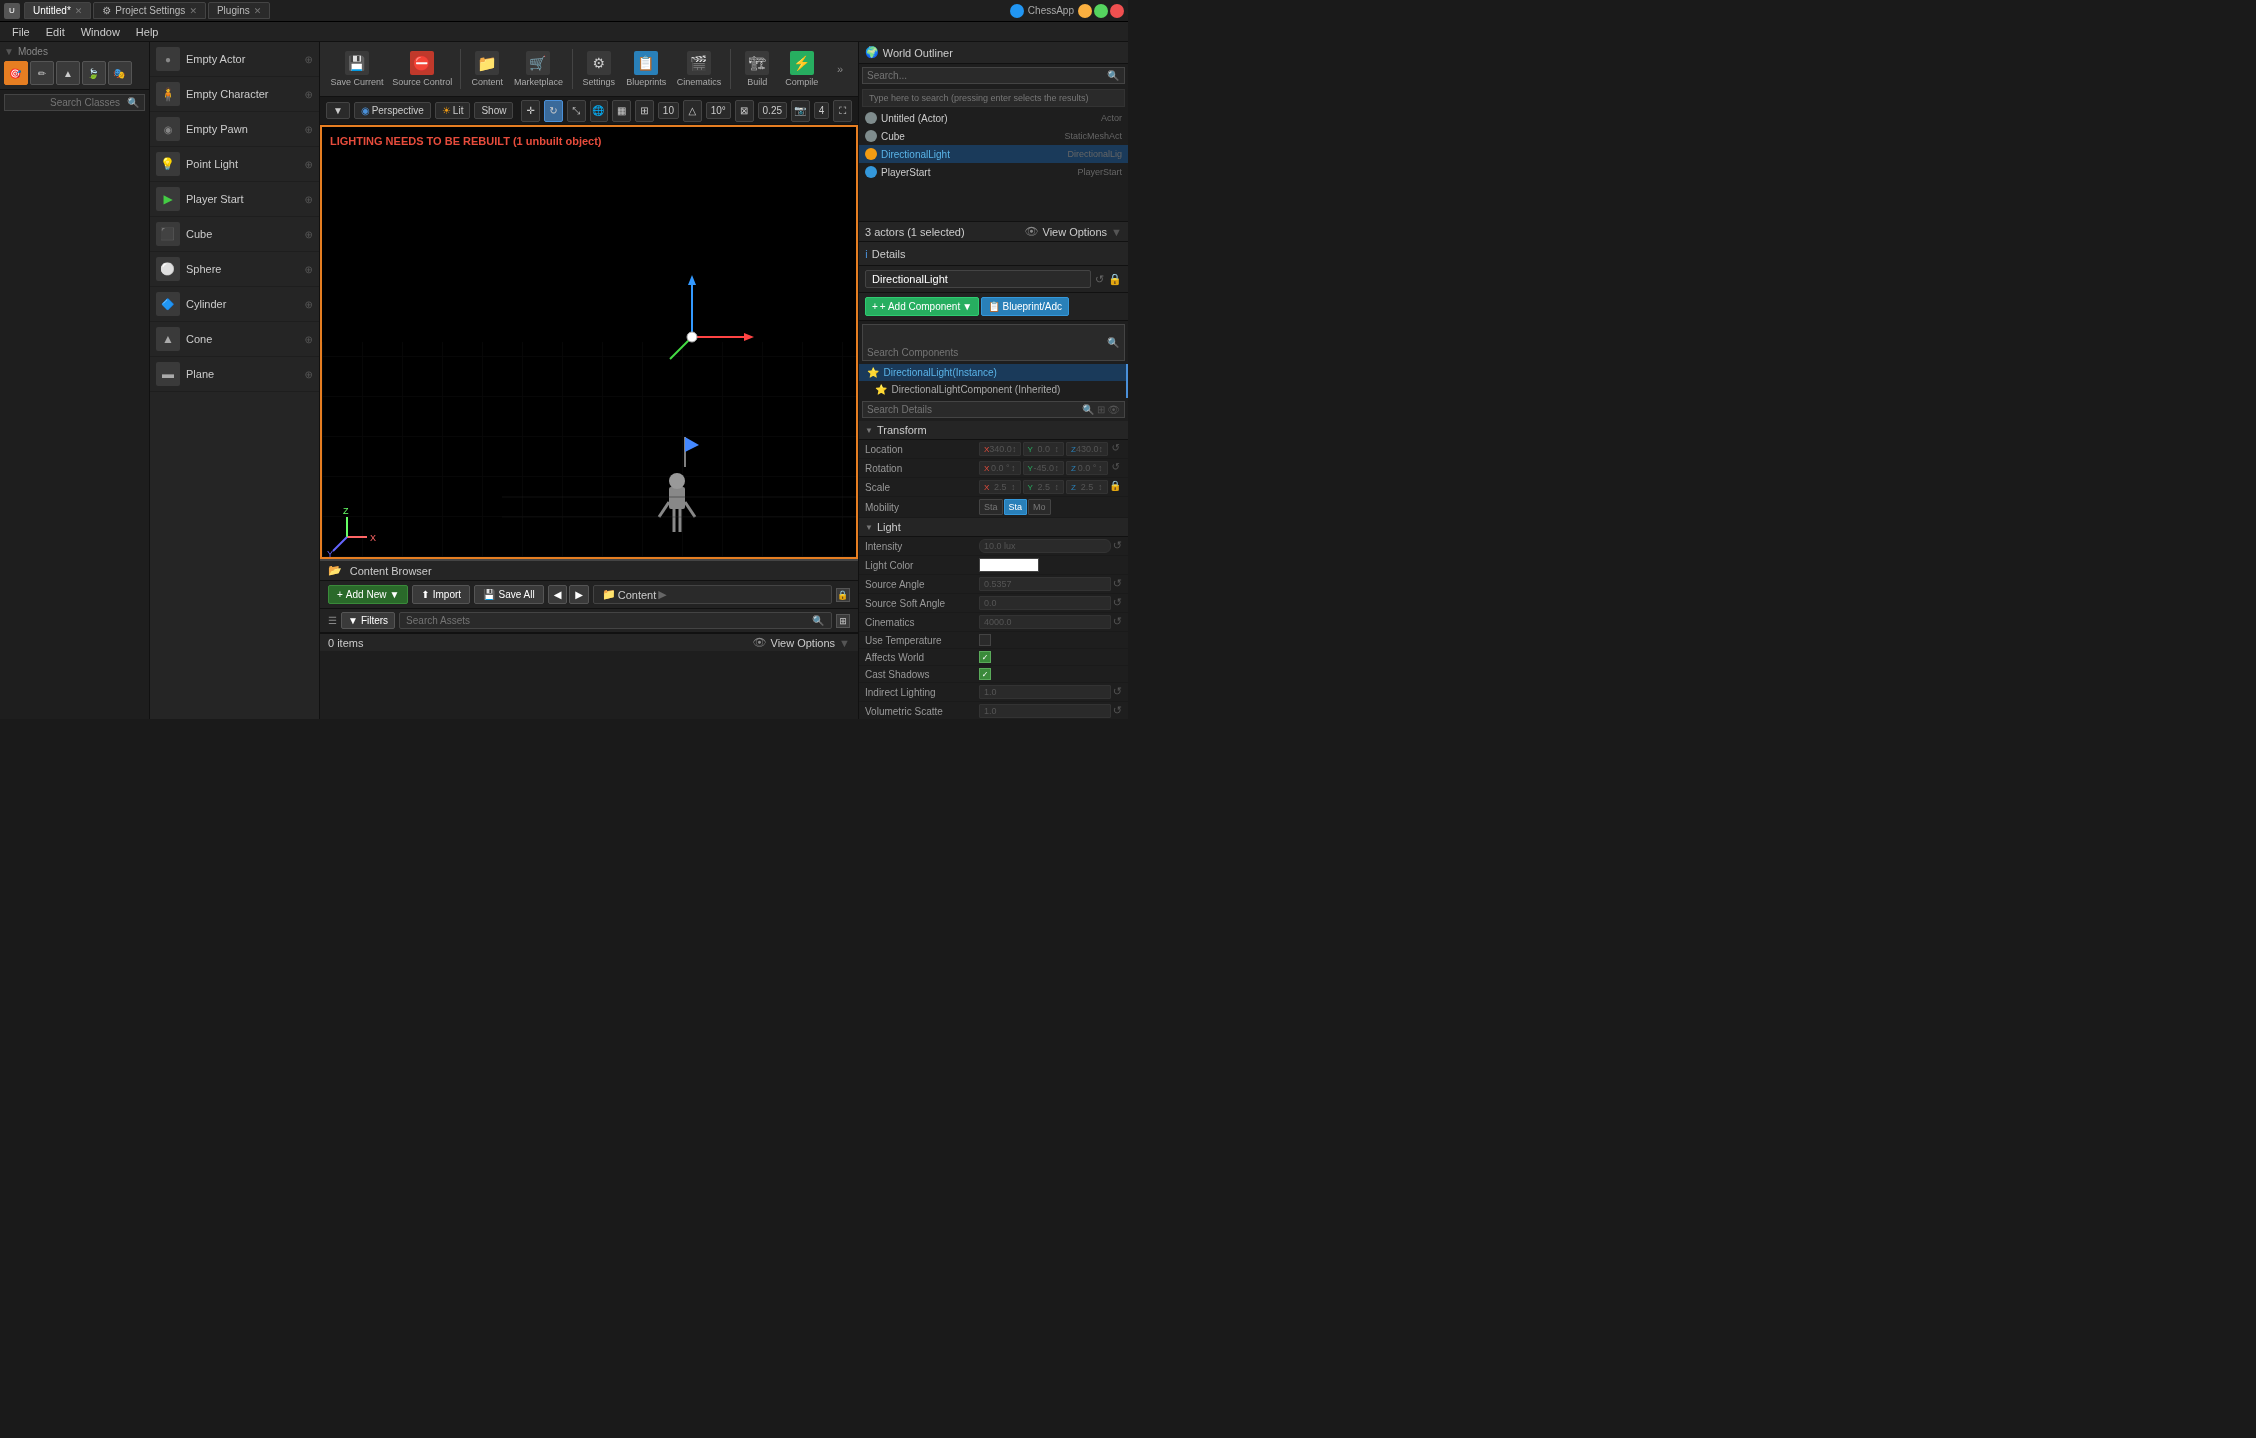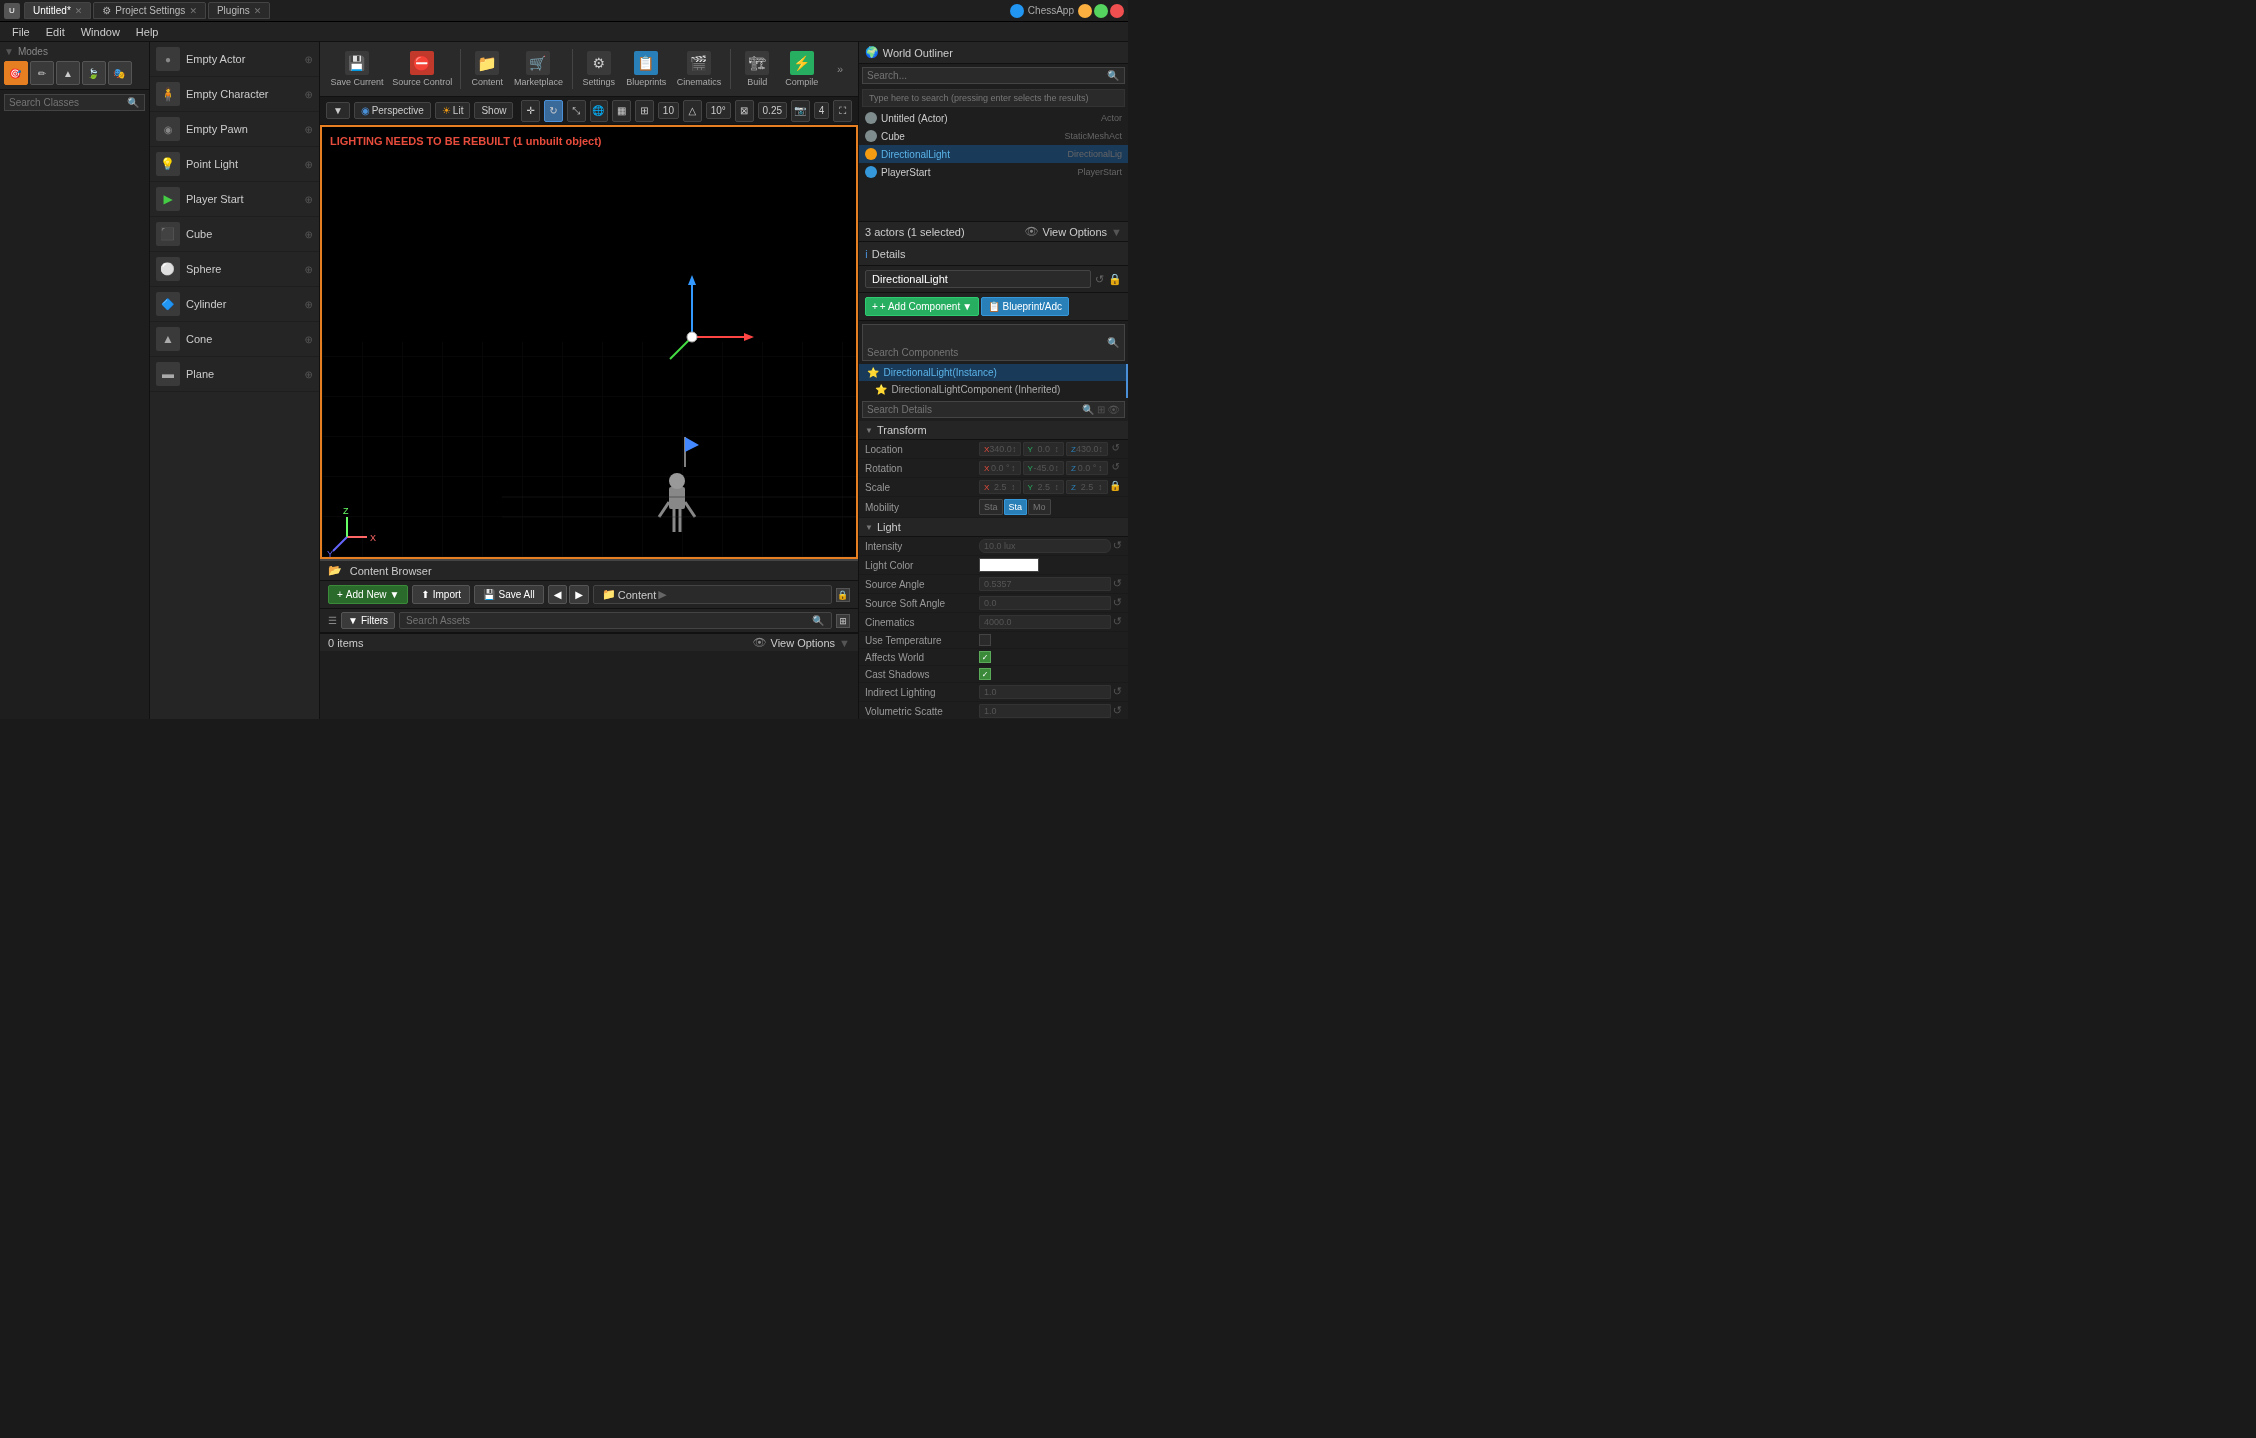--- a/index.html
+++ b/index.html
@@ -29,21 +29,21 @@
     #main { display: flex; height: calc(719px - 42px); }
 
     
     #left-panel { width: 150px; background: #1e1e1e; border-right: 1px solid #111; display: flex; flex-direction: column; }
     #modes-bar { background: #252525; padding: 4px; border-bottom: 1px solid #111; }
     #modes-title { font-size: 10px; color: #888; margin-bottom: 4px; display: flex; align-items: center; gap: 4px; }
     #mode-icons { display: flex; gap: 2px; flex-wrap: wrap; }
     .mode-icon { width: 24px; height: 24px; background: #3a3a3a; border: 1px solid #555; border-radius: 2px; display: flex; align-items: center; justify-content: center; cursor: pointer; font-size: 10px; color: #ccc; }
     .mode-icon.active { background: #e67e22; border-color: #e67e22; color: #fff; }
     #search-classes { display: flex; align-items: center; background: #2a2a2a; border: 1px solid #444; margin: 4px; padding: 2px 4px; }
-    #search-classes input { background: transparent; border: none; color: #ccc; font-size: 10px; width: 100%; outline: none; }
+    #search-classes input { background: transparent; border: none; color: #ccc; font-size: 10px; width: 100%; outline: none; margin-left: 41px; }
     
     #placement-categories { overflow-y: auto; }
     .category-item { padding: 4px 8px; cursor: pointer; font-size: 11px; color: #ccc; border-left: 2px solid transparent; }
     .category-item.active { background: #2a3a4a; border-left-color: #4a90d9; color: #fff; }
 
     
     #placement-list { width: 170px; background: #252525; border-right: 1px solid #111; overflow-y: auto; }
     .placement-item { display: flex; align-items: center; gap: 6px; padding: 5px 6px; cursor: pointer; border-bottom: 1px solid #1e1e1e; }
     .placement-item-icon { width: 24px; height: 24px; background: #3a3a3a; border-radius: 2px; display: flex; align-items: center; justify-content: center; font-size: 12px; flex-shrink: 0; }
     .placement-item-label { font-size: 11px; color: #ccc; flex: 1; }

